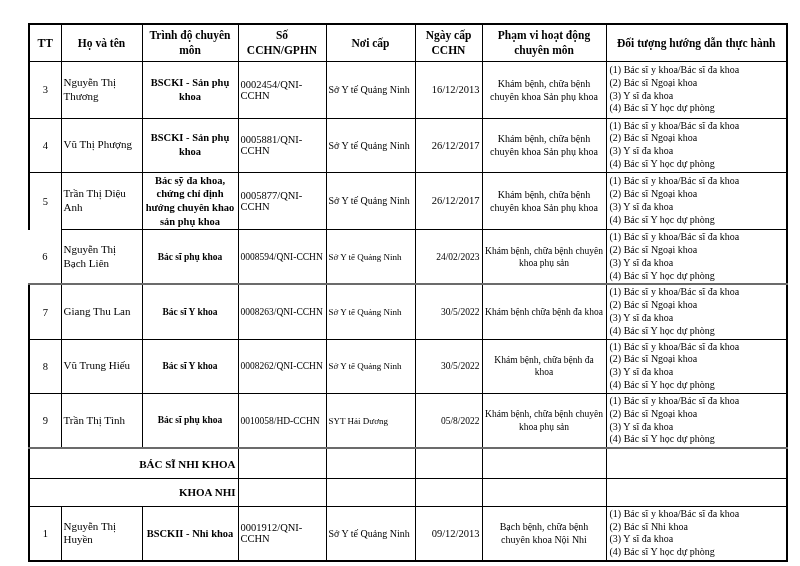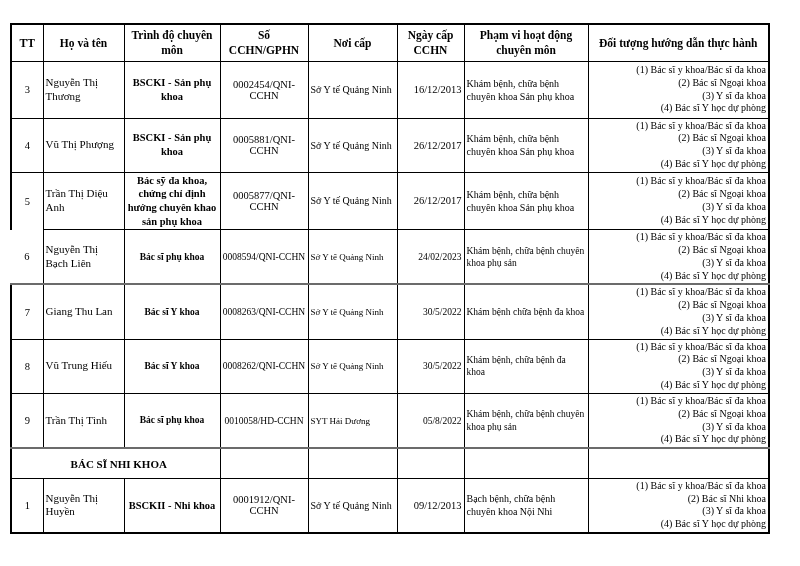--- a/index.html
+++ b/index.html
@@ -4,21 +4,21 @@
 <style>
   html, body {
     margin: 0; padding: 0;
     width: 800px; height: 566px;
     background: #ffffff;
     font-family: "Liberation Serif", "DejaVu Serif", serif;
     color: #000;
   }
   .page { position: relative; width: 800px; height: 566px; background: #fff; overflow: hidden; }
   table.doc {
-    position: absolute; left: 10px; top: 23px;
+    position: absolute; left: 28px; top: 23px;
     width: 758px;
     border-collapse: collapse;
     table-layout: fixed;
     border: 2px solid #000;
   }
   .doc th, .doc td {
     border: 1px solid #000;
     vertical-align: middle;
     padding: 1px 2px;
     overflow: hidden;
@@ -26,36 +26,36 @@
   .doc th {
     font-weight: bold;
     font-size: 11.5px;
     text-align: center;
     white-space: pre-line;
     line-height: 1.25;
   }
   td.c-tt   { text-align: center; font-size: 10.5px; }
   td.c-name { text-align: left; font-size: 11px; line-height: 1.25; }
   td.c-qual { text-align: center; font-size: 10.5px; line-height: 1.3; font-weight: bold; }
-  td.c-lic  { text-align: center; font-size: 10.5px; margin-left: 20px; }
+  td.c-lic  { text-align: left; font-size: 10.5px; margin-left: 20px; }
   td.c-iss  { font-size: 10px; }
   td.c-date { text-align: right; font-size: 10.5px; }
-  td.c-scope{ text-align: left; font-size: 10px; line-height: 1.3; margin-left: 31px; }
-  td.c-subj { text-align: right; font-size: 10px; line-height: 1.28; white-space: pre-line; padding-left: 3px; }
+  td.c-scope{ text-align: center; font-size: 10px; line-height: 1.3; margin-left: 31px; }
+  td.c-subj { text-align: left; font-size: 10px; line-height: 1.28; white-space: pre-line; padding-left: 3px; }
   
   tr.sm td.c-qual, tr.sm td.c-lic, tr.sm td.c-date, tr.sm td.c-scope { font-size: 9.5px; }
   tr.sm td.c-iss { font-size: 9px; }
   
   tr.thick-bottom td { border-bottom: 2px solid #6b6b6b; }
   
   td.gap { border-left-style: hidden; border-top-style: hidden; }
   td.section-label {
     font-weight: bold;
     font-size: 11px;
-    text-align: center;
+    text-align: right;
     padding-left: 8px;
   }
 </style>
 </head>
 <body>
 
 <div class="page">
   <table class="doc">
     <colgroup>
       <col style="width:32px">
@@ -174,20 +174,28 @@
 (4) Bác sĩ Y học dự phòng</td>
       </tr>
       <tr style="height:30px">
         <td class="section-label" colspan="3">BÁC SĨ NHI KHOA</td>
         <td></td>
         <td></td>
         <td></td>
         <td></td>
         <td></td>
       </tr>
+      <tr style="height:28px">
+        <td class="section-label" colspan="3">KHOA NHI</td>
+        <td></td>
+        <td></td>
+        <td></td>
+        <td></td>
+        <td></td>
+      </tr>
       <tr style="height:53px">
         <td class="c-tt">1</td>
         <td class="c-name">Nguyễn Thị Huyền</td>
         <td class="c-qual">BSCKII - Nhi khoa</td>
         <td class="c-lic">0001912/QNI-CCHN</td>
         <td class="c-iss">Sở Y tế Quảng Ninh</td>
         <td class="c-date">09/12/2013</td>
         <td class="c-scope">Bạch bệnh, chữa bệnh chuyên khoa Nội Nhi</td>
         <td class="c-subj">(1) Bác sĩ y khoa/Bác sĩ đa khoa
 (2) Bác sĩ Nhi khoa

